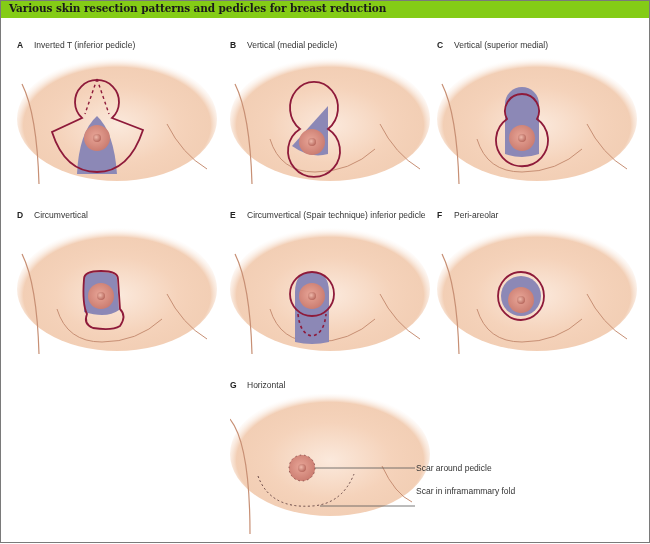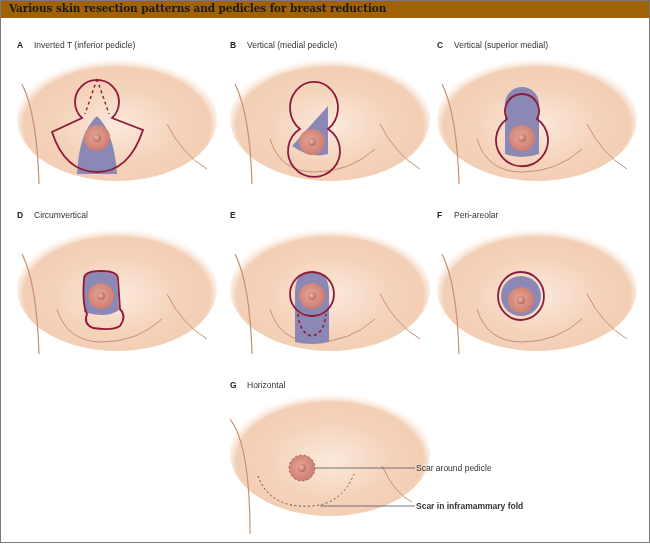--- a/index.html
+++ b/index.html
@@ -1,18 +1,18 @@
 <!DOCTYPE html>
 <html><head>
 <meta charset="utf-8">
 <style>
   html, body { margin: 0; padding: 0; background: #ffffff; }
   body { width: 650px; height: 544px; position: relative; overflow: hidden; font-family: "Liberation Sans", sans-serif; }
   .frame { position: absolute; left: 0; top: 0; width: 648px; height: 542px; border: 1px solid #7a7a7a; border-top: none; }
-  .header { position: absolute; left: 0; top: 0; width: 650px; height: 17px; background: #a16207; border-top: 1px solid #7a7a7a; }
+  .header { position: absolute; left: 0; top: 0; width: 650px; height: 17px; background: #84cc16; border-top: 1px solid #7a7a7a; }
   .header-title { position: absolute; left: 9px; top: 1px; font-family: "DejaVu Serif", serif; font-weight: bold; font-size: 10.5px; color: #1a1a1a; white-space: nowrap; letter-spacing: -0.1px; }
   .panel { position: absolute; }
   .panel-letter { position: absolute; left: 0; top: 0; font-size: 8.5px; font-weight: bold; color: #222; }
   .panel-caption { position: absolute; left: 17px; top: 0; font-size: 8.5px; color: #333; white-space: nowrap; text-align: right; }
   .panel svg { position: absolute; left: 0; top: 14px; }
   .callout { position: absolute; font-size: 8.5px; color: #333; white-space: nowrap; }
 </style>
 </head>
 <body>
 
@@ -95,20 +95,21 @@
     <path d="M150,70 Q165,100 190,115" stroke="#c78f74" stroke-width="1" fill="none"></path>
     <path d="M67,55 Q67,48 84,48 Q100,48 100,55 L102,86 Q90,95 67,88 Z" fill="#8c88b6"></path>
     <path d="M67,55 Q67,47 84,47 Q101,47 101,55 L103,85 Q110,92 103,102 Q95,107 76,104 Q66,100 70,90 Q65,80 67,55 Z" fill="none" stroke="#8e1a3a" stroke-width="1.8"></path>
     <circle cx="84" cy="72" r="13" fill="url(#areolaGrad)"></circle>
     <circle cx="84" cy="72" r="4" fill="url(#nippleGrad)"></circle>
   </svg>
 </div>
 
 <div class="panel" style="left:230px; top:210px; width:200px; height:160px;">
   <span class="panel-letter">E</span>
+  <span class="panel-caption">Circumvertical (Spair technique) inferior pedicle</span>
   <svg width="200" height="150" viewBox="0 0 200 150">
     <ellipse cx="100" cy="65" rx="100" ry="62" fill="url(#skinGrad)"></ellipse>
     <path d="M5,30 Q20,60 22,130" stroke="#c78f74" stroke-width="1.2" fill="none"></path>
     <path d="M40,85 Q50,118 85,118 Q120,118 145,95" stroke="#c78f74" stroke-width="1" fill="none"></path>
     <path d="M150,70 Q165,100 190,115" stroke="#c78f74" stroke-width="1" fill="none"></path>
     <path d="M65,118 L65,68 Q65,48 82,48 Q99,48 99,68 L99,118 Q82,122 65,118 Z" fill="#8c88b6"></path>
     <circle cx="82" cy="70" r="22" fill="none" stroke="#8e1a3a" stroke-width="1.8"></circle>
     <path d="M68,90 Q70,110 82,112 Q94,110 96,90" stroke="#8e1a3a" stroke-width="1.6" stroke-dasharray="3,3" fill="none"></path>
     <circle cx="82" cy="72" r="13" fill="url(#areolaGrad)"></circle>
     <circle cx="82" cy="72" r="4" fill="url(#nippleGrad)"></circle>
@@ -138,14 +139,14 @@
     <path d="M0,25 Q20,50 20,140" stroke="#c78f74" stroke-width="1.2" fill="none"></path>
     <path d="M152,72 Q165,100 182,108" stroke="#c78f74" stroke-width="1" fill="none"></path>
     <circle cx="72" cy="74" r="13" fill="url(#areolaGrad)"></circle>
     <circle cx="72" cy="74" r="13" fill="none" stroke="#7a3a3a" stroke-width="0.8" stroke-dasharray="1.5,3"></circle>
     <circle cx="72" cy="74" r="4" fill="url(#nippleGrad)"></circle>
     <path d="M28,82 Q40,115 82,112 Q112,110 124,80" stroke="#5a3a3a" stroke-width="0.9" stroke-dasharray="2,2.5" fill="none"></path>
     <line x1="85" y1="74" x2="185" y2="74" stroke="#555" stroke-width="0.8"></line>
     <line x1="90" y1="112" x2="185" y2="112" stroke="#555" stroke-width="0.8"></line>
   </svg>
   <span class="callout" style="left:186px; top:83px;">Scar around pedicle</span>
-  <span class="callout" style="left:186px; top:121px;font-weight:bold;">Scar in inframammary fold</span>
+  <span class="callout" style="left:186px; top:106px;">Scar in inframammary fold</span>
 </div>
 
 </body></html>

